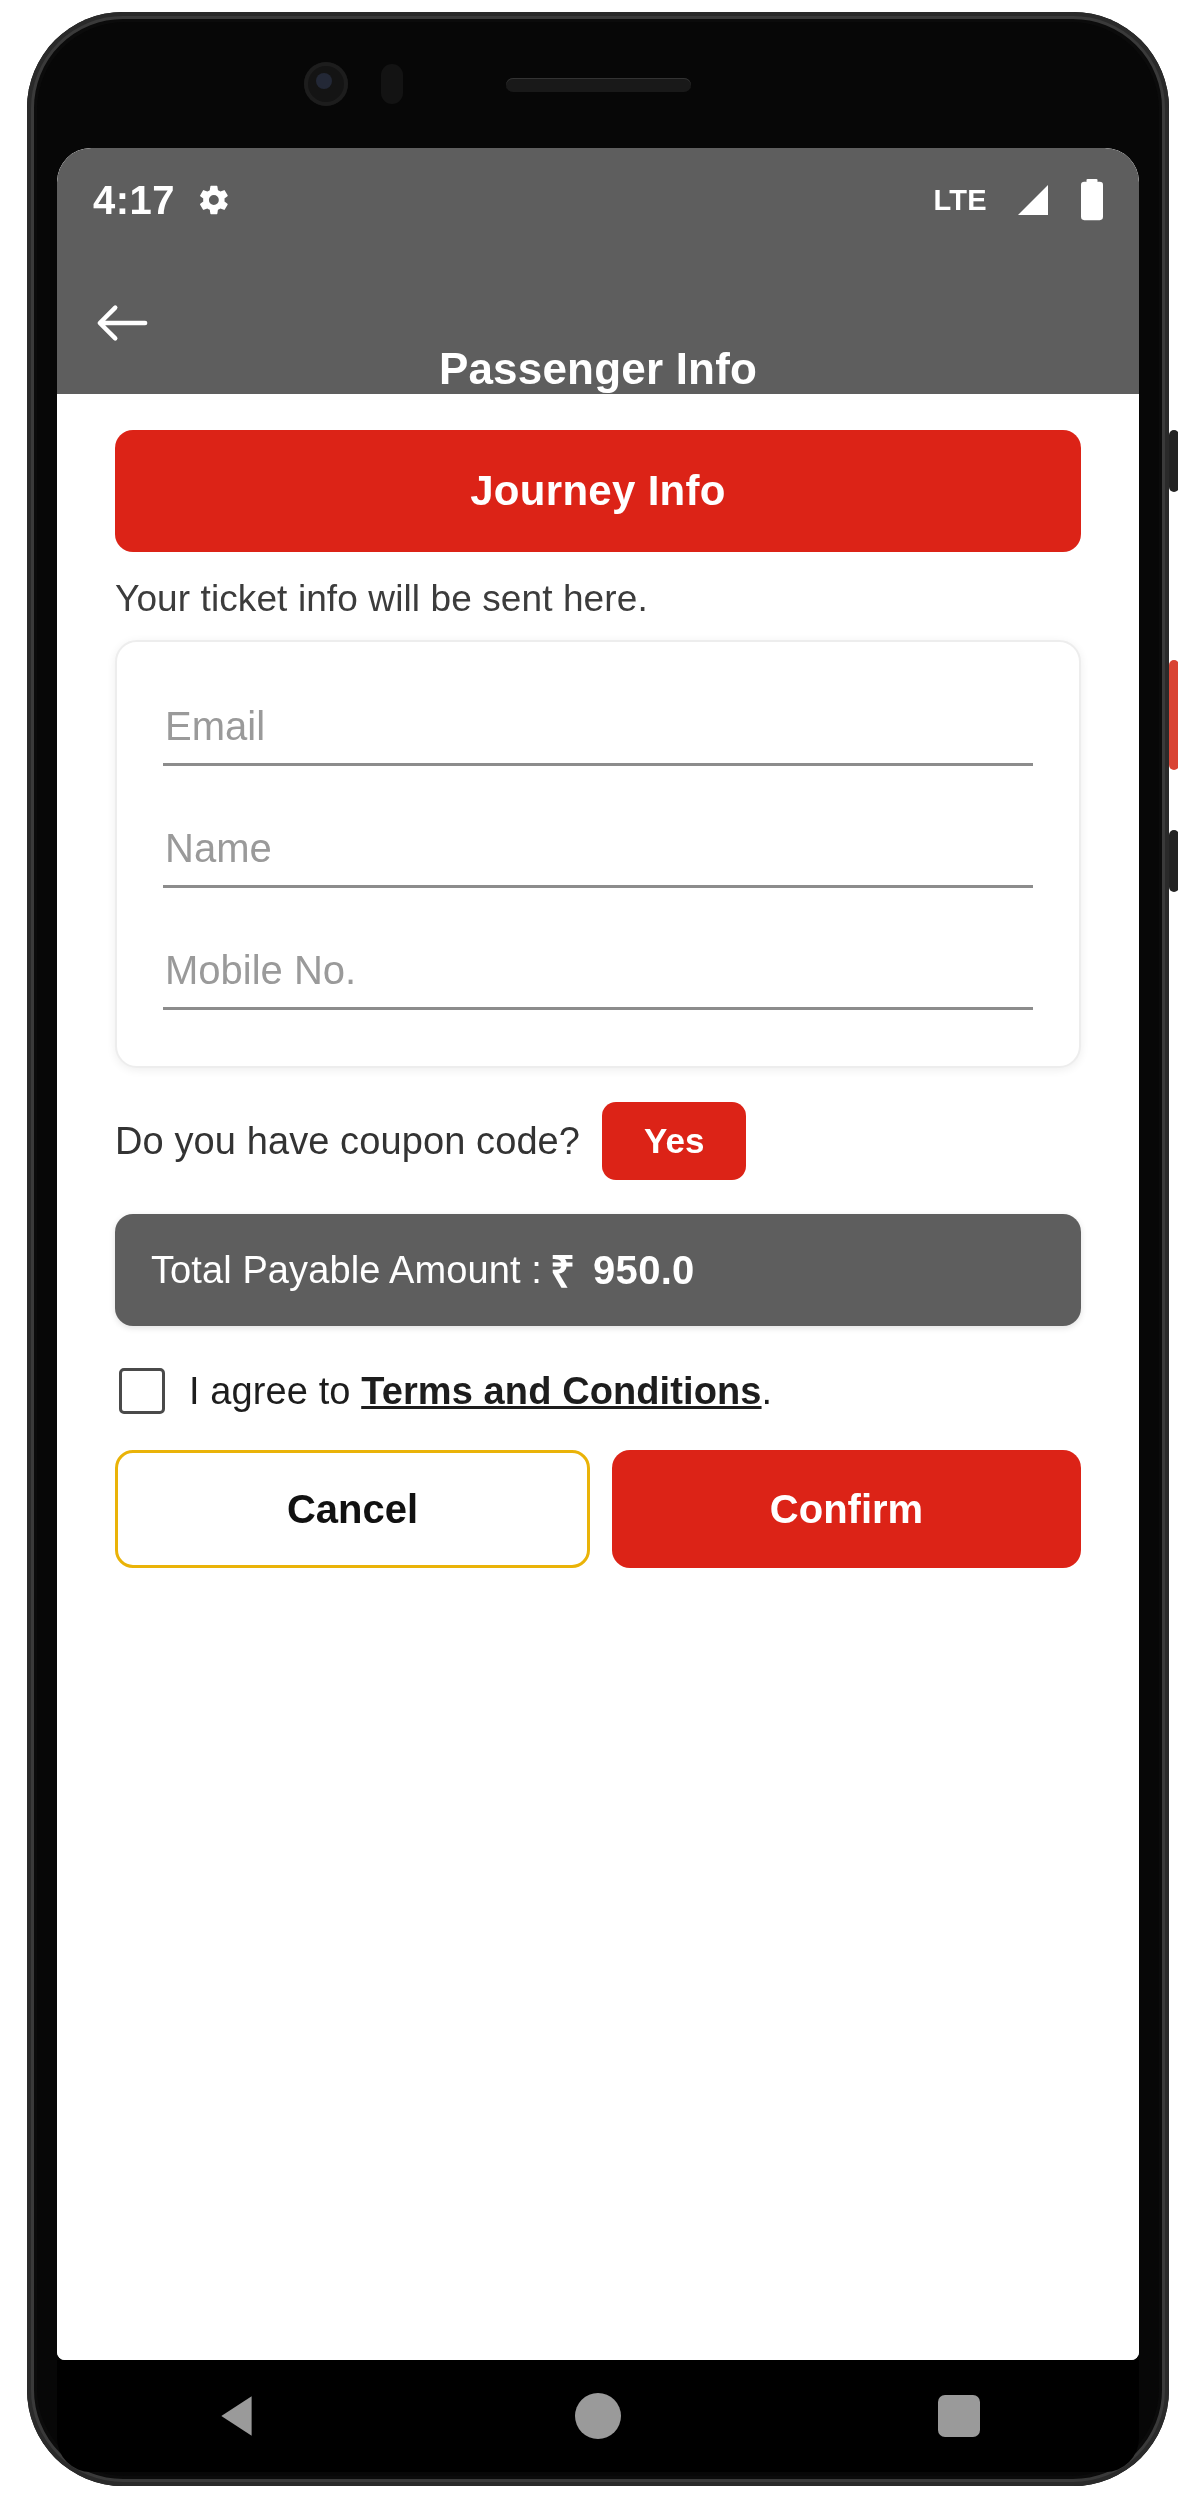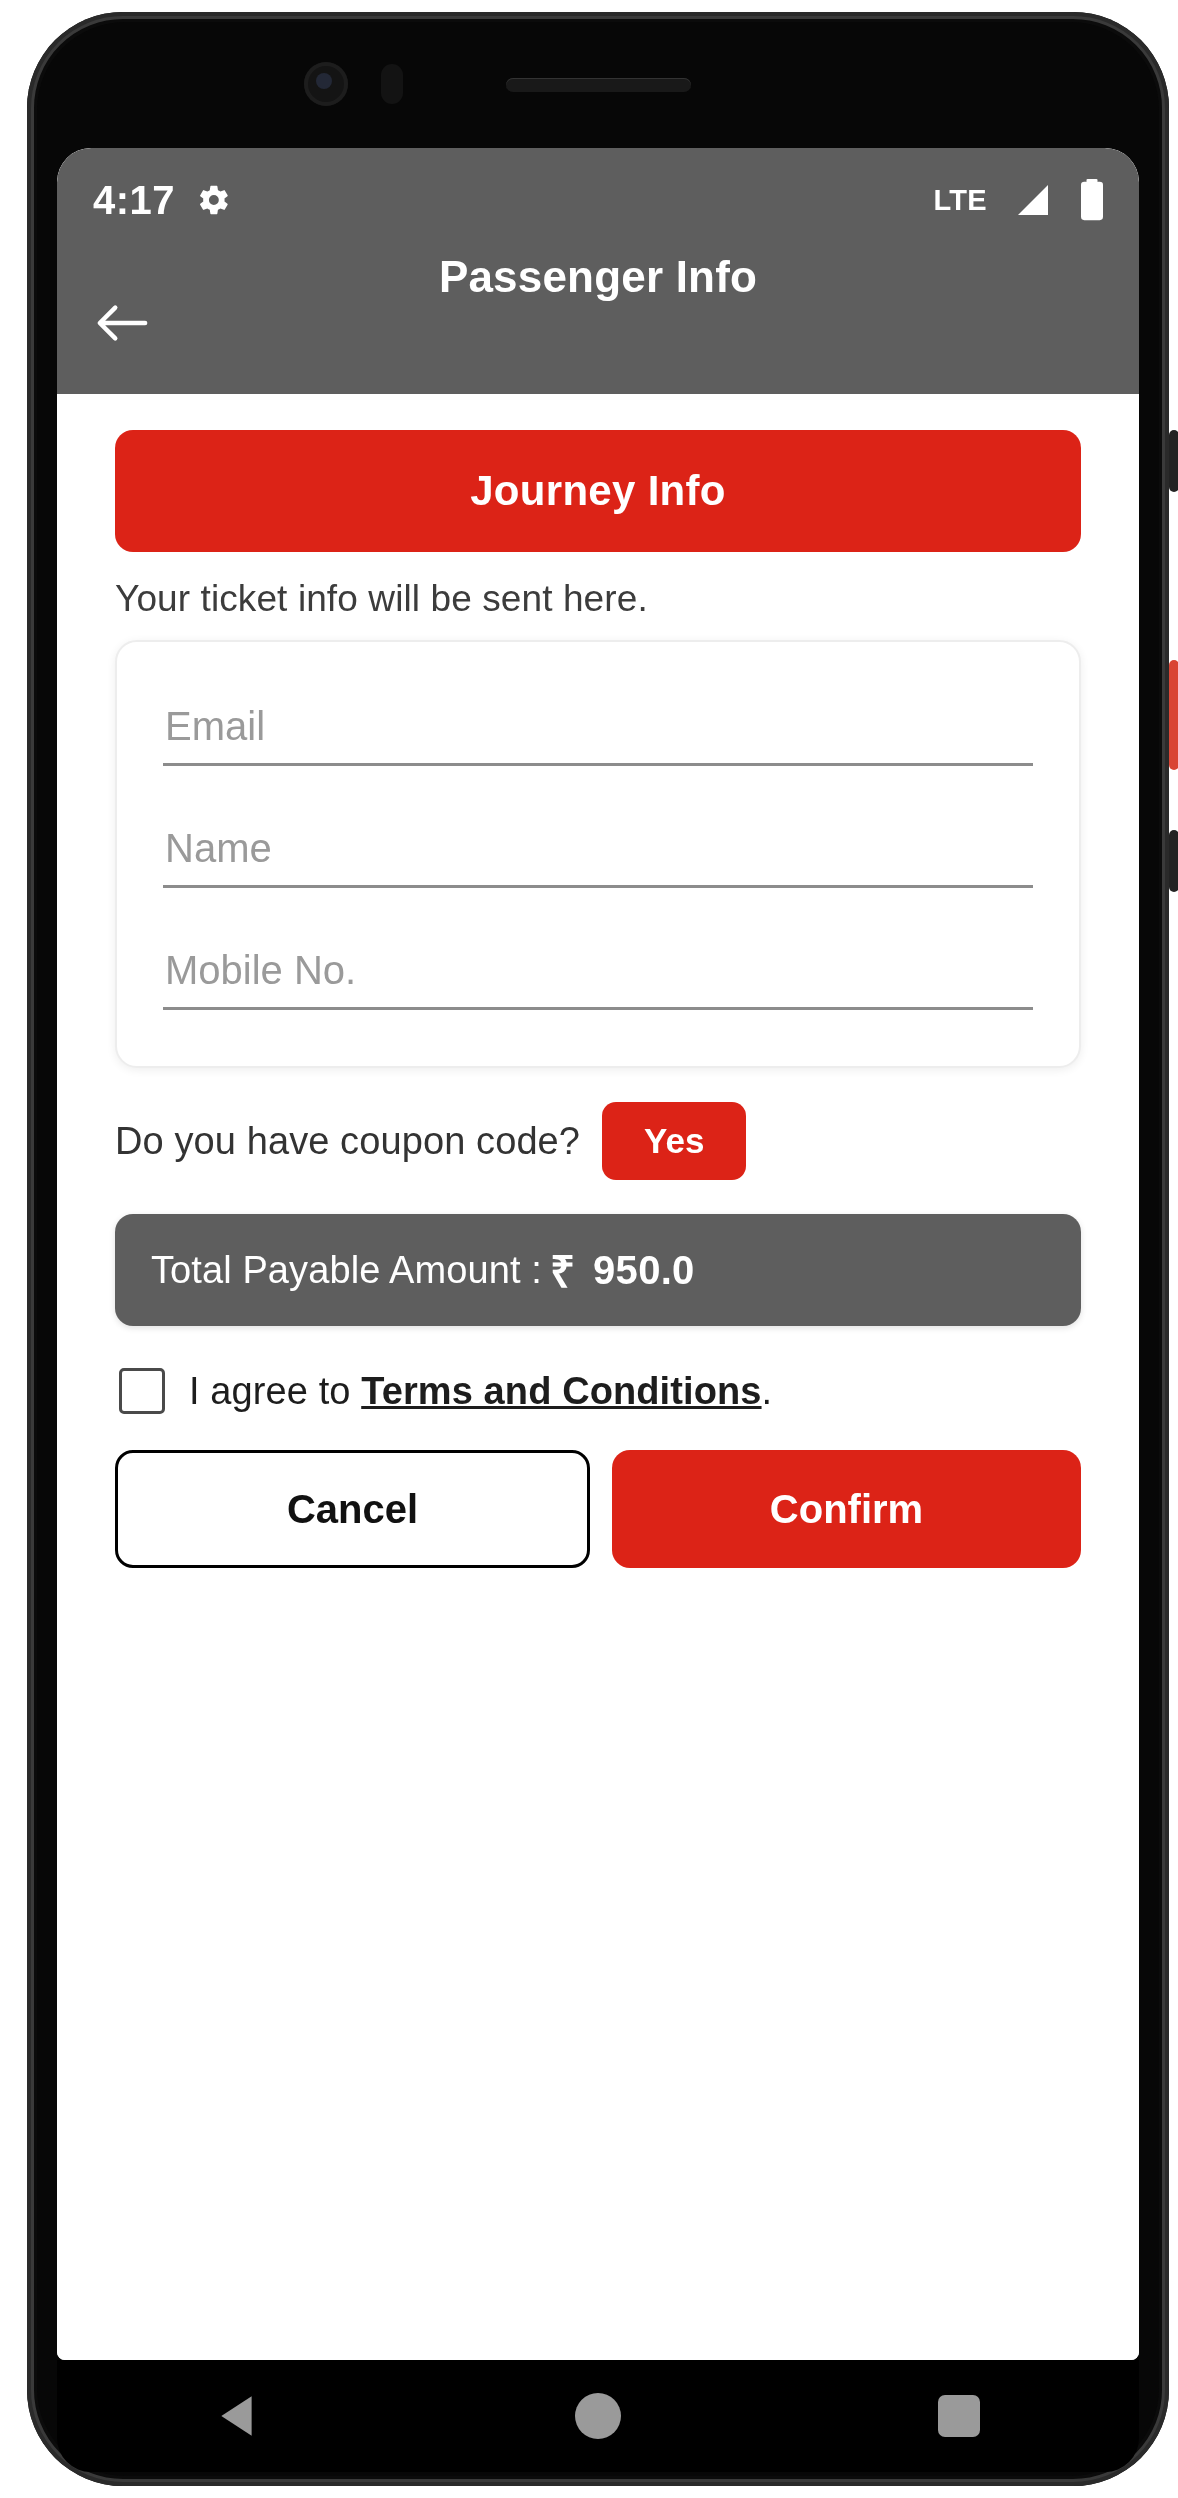--- a/index.html
+++ b/index.html
@@ -169,21 +169,21 @@
   }
   .sb-signal { width: 40px; height: 36px; display: block; }
   .sb-battery { width: 26px; height: 44px; display: block; }
 
   
   .appbar {
     position: relative;
     height: 142px;
     background: #5e5e5e;
     display: flex;
-    align-items: flex-start;
+    align-items: flex-end;
   }
   .back-btn {
     position: absolute;
     left: 26px;
     top: 50%;
     transform: translateY(-50%);
     width: 78px;
     height: 78px;
     display: flex;
     align-items: center;
@@ -351,21 +351,21 @@
 
   .action-row {
     margin-top: 36px;
     display: flex;
     gap: 22px;
   }
   .btn-cancel {
     flex: 1 1 0;
     height: 118px;
     background: #ffffff;
-    border: 3px solid #000000;
+    border: 3px solid #eab308;
     border-radius: 18px;
     font-family: "Liberation Sans", sans-serif;
     font-size: 40px;
     font-weight: bold;
     color: #111111;
     cursor: pointer;
   }
   .btn-confirm {
     flex: 1 1 0;
     height: 118px;

